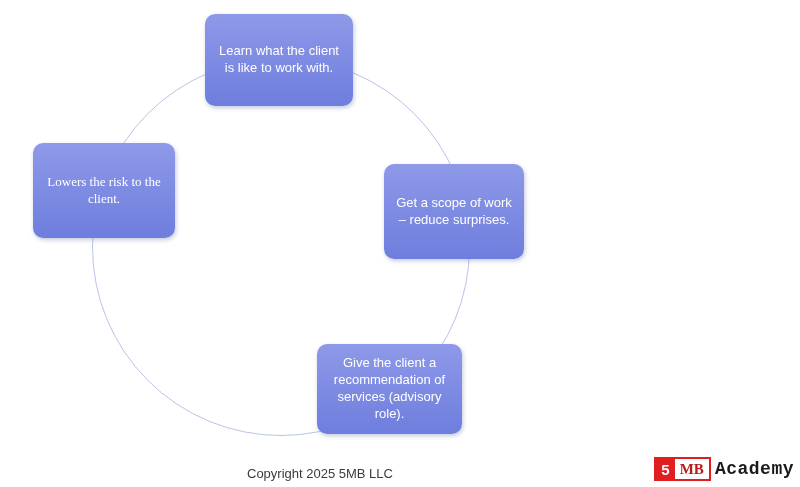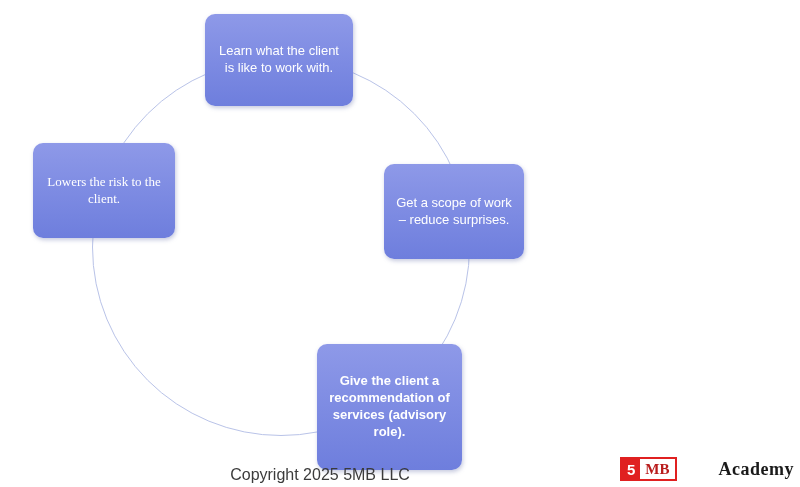--- a/index.html
+++ b/index.html
@@ -32,27 +32,27 @@
     display: flex;
     align-items: center;
     justify-content: center;
     text-align: center;
     padding: 8px 12px;
   }
   .node-top          { left: 205px; top: 14px;  width: 148px; height: 92px; }
   .node-right        { left: 384px; top: 143px; width: 140px; height: 95px; margin-top: 21px; }
   .node-left         { left: 33px;  top: 143px; width: 142px; height: 95px; font-family: Liberation Serif, serif; }
   .node-bottom-left  { left: 99px;  top: 350px; width: 142px; height: 92px; }
-  .node-bottom-right { left: 317px; top: 344px; width: 145px; height: 126px; font-weight: bold; }
+  .node-bottom-right { left: 317px; top: 344px; width: 145px; height: 90px; }
   .copyright {
     position: absolute;
     left: 0; top: 466px;
     width: 640px;
     text-align: center;
-    font-size: 16px;
+    font-size: 13px;
     color: #3b3b3b;
   }
   .logo {
     position: absolute;
     right: 6px; bottom: 6px;
     display: flex;
     align-items: center;
     gap: 4px;
   }
   .logo-box {
@@ -76,26 +76,25 @@
     font-weight: bold;
     font-size: 15px;
     display: flex;
     align-items: center;
     justify-content: center;
     padding: 0 5px;
     background: #ffffff;
     font-family: Liberation Serif, serif;
   }
   .logo-academy {
-    font-family: Liberation Serif, serif;
+    font-family: Liberation Mono, monospace;
     font-weight: bold;
     font-size: 18px;
     color: #1a1a1a;
     letter-spacing: 0.5px;
-    margin-left: 38px;
   }
 </style>
 </head>
 <body>
 
 <div class="canvas">
 
   <div class="cycle-circle"></div>
 
   <div class="cycle-node node-top">

